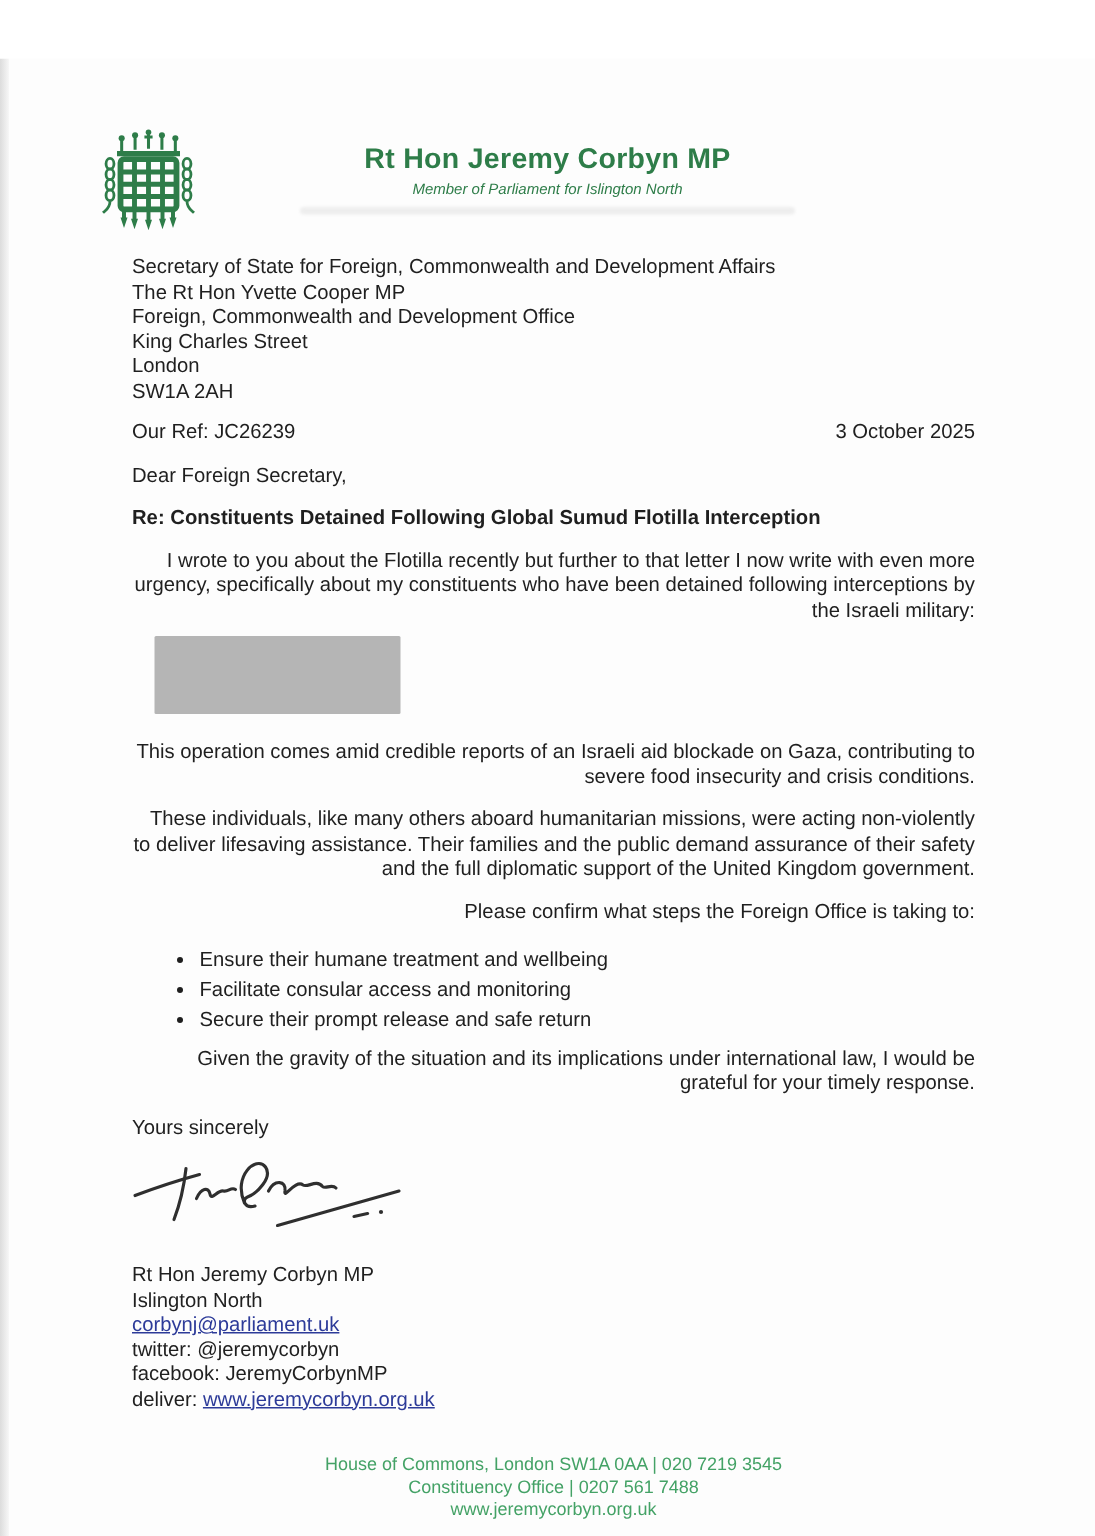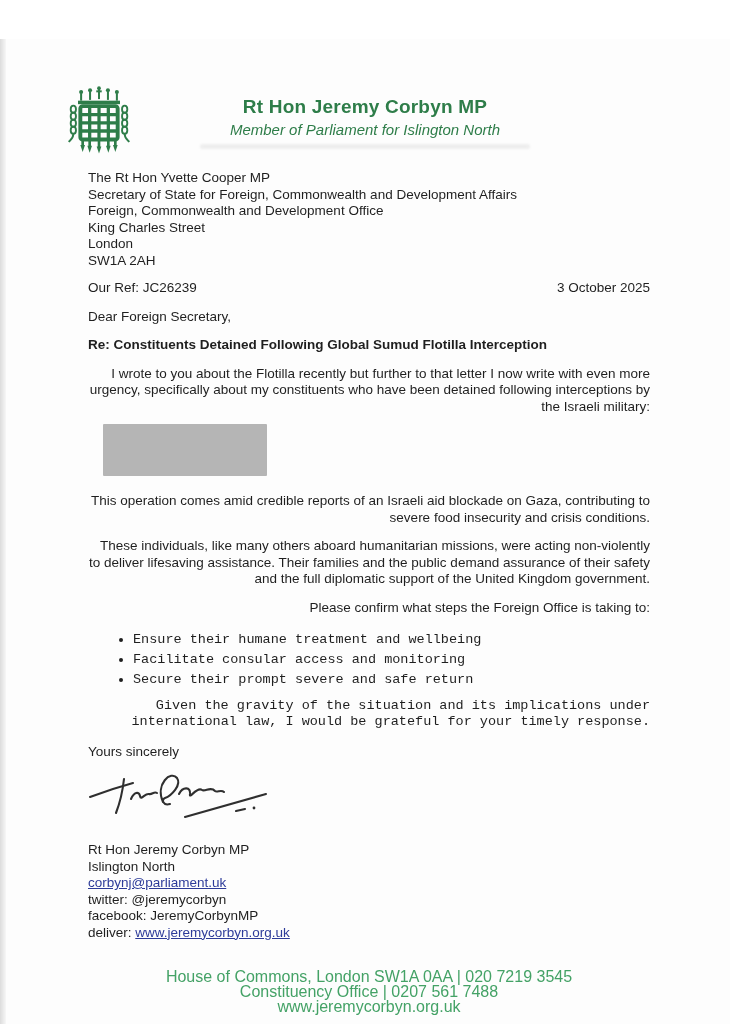--- a/index.html
+++ b/index.html
@@ -18,42 +18,42 @@
   }
   .page::before{ 
     content:"";position:absolute;left:0;top:0;bottom:0;width:6px;
     background:linear-gradient(to right,#dcdcdc,#f7f7f7);
   }
   
   .header{position:relative;margin-top:44px;height:86px;}
   .logo{position:absolute;left:64px;top:0;width:70px;height:82px;}
   .title-block{text-align:center;padding-top:13px;}
   .lh-name{font-size:19px;font-weight:bold;color:var(--green-dark);letter-spacing:.2px;}
-  .lh-sub{font-size:15px;font-style:italic;color:var(--green-dark);margin-top:3px;}
+  .lh-sub{font-size:10px;font-style:italic;color:var(--green-dark);margin-top:3px;}
   .lh-rule{width:330px;height:5px;margin:6px auto 0;background:#8a8a8a;opacity:.13;
            filter:blur(1.2px);border-radius:3px;}
   
   .content{margin-left:88px;width:562px;font-size:13.5px;line-height:16.5px;}
   .recipient{margin-top:1px;}
   .ref-row{display:flex;justify-content:space-between;margin-top:11px;}
   .salutation{margin-top:12px;}
   .subject{margin-top:12px;font-weight:bold;}
   .para{margin:12px 0 0 0;text-align:right;}
   .redaction{width:164px;height:52px;background:var(--redaction-gray);
              margin:9px 0 0 15px;border-radius:1px;}
   .p-after-box{margin-top:17px;}
-  ul.demands{margin:16px 0 0 0;padding-left:45px;font-family:Liberation Mono, monospace;}
+  ul.demands{margin:16px 0 0 0;padding-left:45px;}
   ul.demands li{margin-bottom:3.5px;}
-  .p-given{margin-top:9px;font-family:Liberation Mono, monospace;}
+  .p-given{margin-top:9px;}
   .closing{margin-top:13px;}
   .signature{display:block;margin:6px 0 0 -2px;}
   .sender{margin-top:18px;}
   .link{color:var(--link-blue);text-decoration:underline;cursor:pointer;}
   
-  .footer{margin-top:28px;text-align:center;font-size:16px;line-height:15px;
+  .footer{margin-top:28px;text-align:center;font-size:12px;line-height:15px;
           color:var(--green-footer);}
   .green-stroke{stroke:var(--green-dark);fill:none;}
   .green-fill{fill:var(--green-dark);}
 </style>
 </head>
 <body>
 
 <div class="page">
 
   <div class="header">
@@ -119,22 +119,22 @@
     <div class="title-block">
       <div class="lh-name">Rt Hon Jeremy Corbyn MP</div>
       <div class="lh-sub">Member of Parliament for Islington North</div>
       <div class="lh-rule"></div>
     </div>
   </div>
 
   <div class="content">
 
     <div class="recipient">
+      <div>Secretary of State for Foreign, Commonwealth and Development Affairs</div>
       <div>The Rt Hon Yvette Cooper MP</div>
-      <div>Secretary of State for Foreign, Commonwealth and Development Affairs</div>
       <div>Foreign, Commonwealth and Development Office</div>
       <div>King Charles Street</div>
       <div>London</div>
       <div>SW1A 2AH</div>
     </div>
 
     <div class="ref-row">
       <span>Our Ref: JC26239</span>
       <span>3 October 2025</span>
     </div>
@@ -149,21 +149,21 @@
 
     <p class="para p-after-box">This operation comes amid credible reports of an Israeli aid blockade on Gaza, contributing to severe food insecurity and crisis conditions.</p>
 
     <p class="para">These individuals, like many others aboard humanitarian missions, were acting non-violently to deliver lifesaving assistance. Their families and the public demand assurance of their safety and the full diplomatic support of the United Kingdom government.</p>
 
     <p class="para">Please confirm what steps the Foreign Office is taking to:</p>
 
     <ul class="demands">
       <li>Ensure their humane treatment and wellbeing</li>
       <li>Facilitate consular access and monitoring</li>
-      <li>Secure their prompt severe and safe return</li>
+      <li>Secure their prompt release and safe return</li>
     </ul>
 
     <p class="para p-given">Given the gravity of the situation and its implications under international law, I would be grateful for your timely response.</p>
 
     <div class="closing">Yours sincerely</div>
 
     <svg class="signature" width="195" height="58" viewBox="0 0 195 58" aria-hidden="true">
       <g fill="none" stroke="#2f2f2f" stroke-width="2.1" stroke-linecap="round">
         <path d="M4 31 C20 25 36 20 47 17"></path>
         <path d="M38 13 C37 22 35 34 30 47"></path>

